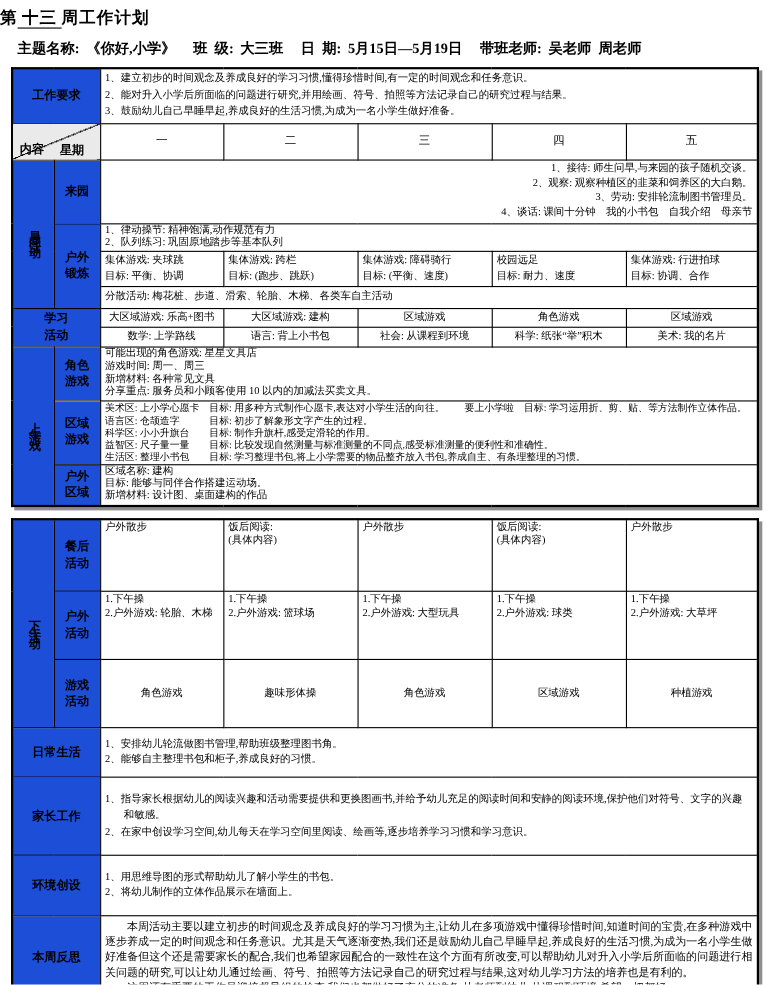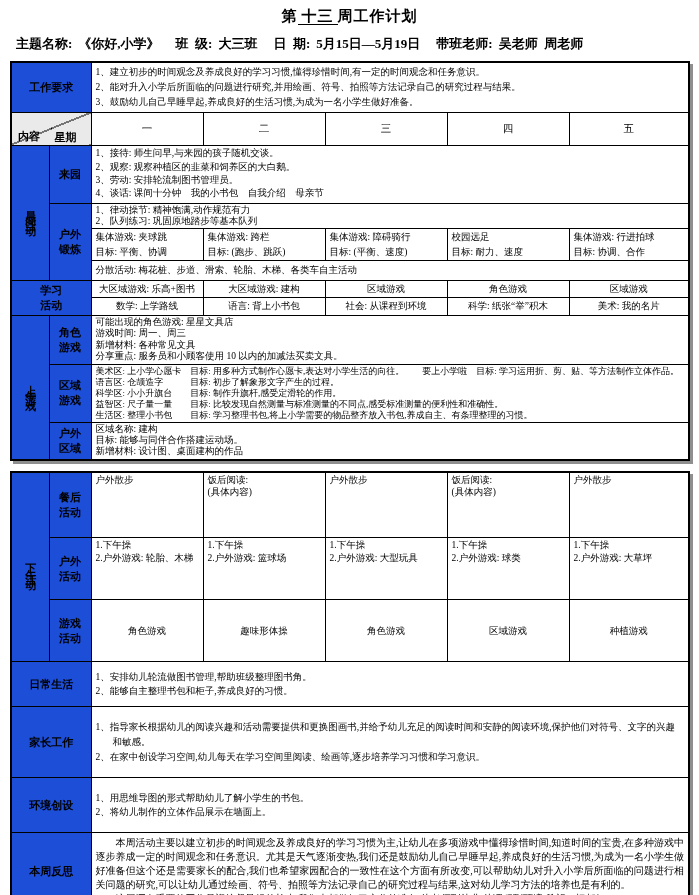--- a/index.html
+++ b/index.html
@@ -1,39 +1,39 @@
 <!DOCTYPE html>
 <html><head>
 <meta charset="utf-8">
 <style>
   html,body{margin:0;padding:0;background:#fff;}
   body{width:699px;height:895px;overflow:hidden;color:#000;
        font-family:"Liberation Serif","DejaVu Serif",serif;}
-  .title{ text-align:center;font-weight:bold;font-size:15px;padding-top:7px;letter-spacing:1px;}
+  .title{ text-align:left;font-weight:bold;font-size:15px;padding-top:7px;letter-spacing:1px;}
   .title .u{border-bottom:1.5px solid #000;padding:0 4px;}
   .meta{font-weight:bold;font-size:13px;margin:9px 8px 8px 16px;white-space:pre-wrap;}
   .meta span{margin-right:6px;}
   .meta .grp{margin-right:16px;}
   table{border-collapse:collapse;table-layout:fixed;width:678px;margin-left:10px;
         box-shadow:3px 3px 0 #8f8f8f;}
   table{border:2px solid #000;}
   td{border:1px solid #000;padding:1px 4px;font-size:9.5px;vertical-align:middle;
      overflow:hidden;line-height:1.3;}
   .lbl{background:#1d4ed8;font-weight:bold;text-align:center;font-size:11px;padding:1px 2px;}
   .wrap2{width:2.4em;margin:0 auto;word-break:break-all;line-height:1.35;}
   .vlab{writing-mode:vertical-rl;text-orientation:upright;display:inline-block;
         letter-spacing:5px;line-height:1;}
   .corner{position:relative;background:
      linear-gradient(to bottom right,#eaeaea 49.2%,#000 49.2%,#000 50.8%,#eaeaea 50.8%);
      font-weight:bold;font-size:11px;}
   .corner .tr{position:absolute;top:17px;right:14px;}
   .corner .bl{position:absolute;bottom:1px;left:6px;}
   .num{padding-left:17px;text-indent:-17px;}
   .spread div{line-height:1.55;}
-  .mid div{line-height:1.42;}
+  .mid div{line-height:1.42;text-align:right;}
   .dense div{line-height:1.2;}
   .ctr{text-align:center;}
   .top{vertical-align:top;}
   .pre{white-space:pre-wrap;}
   .day{text-align:center;font-size:10.5px;}
   .game{text-align:left;line-height:1.5;}
   .areafont div{font-size:9px;line-height:1.22;white-space:pre-wrap;}
   .reflect p{margin:0;font-size:10px;line-height:1.42;text-indent:2em;text-align:justify;}
   .gap{height:10px;}
 </style>

